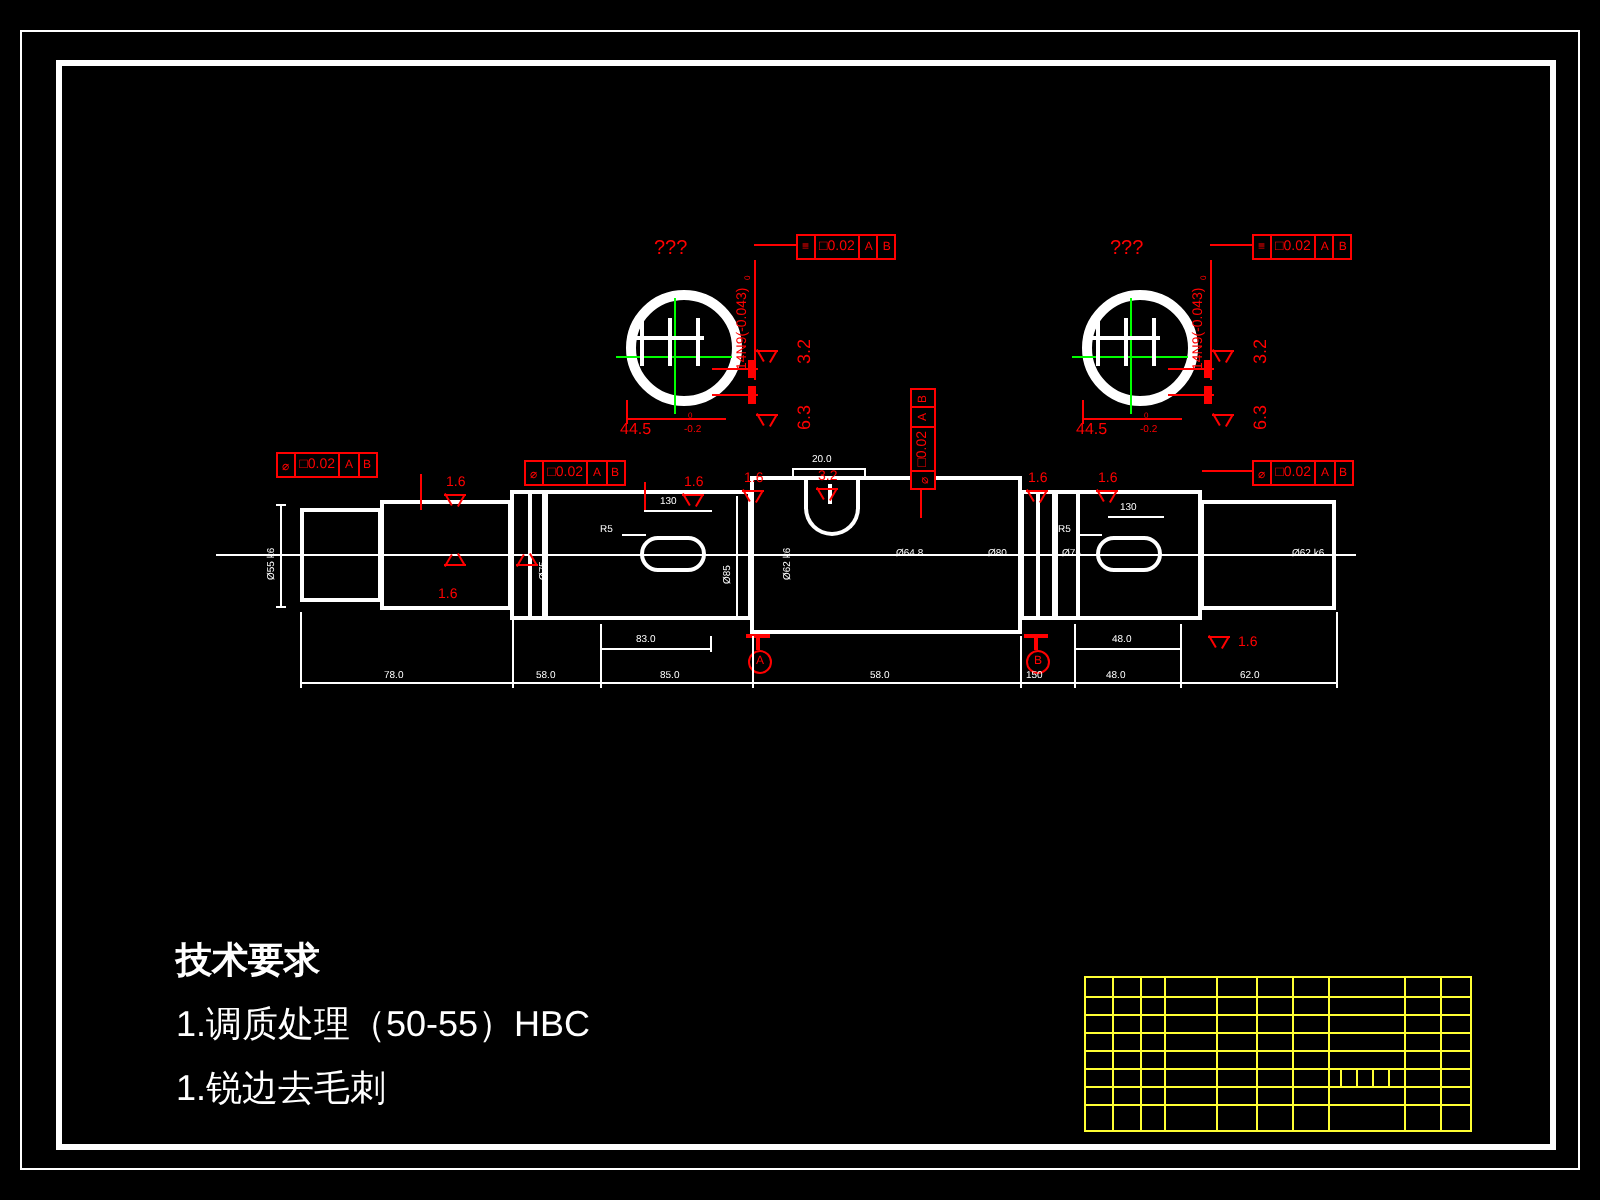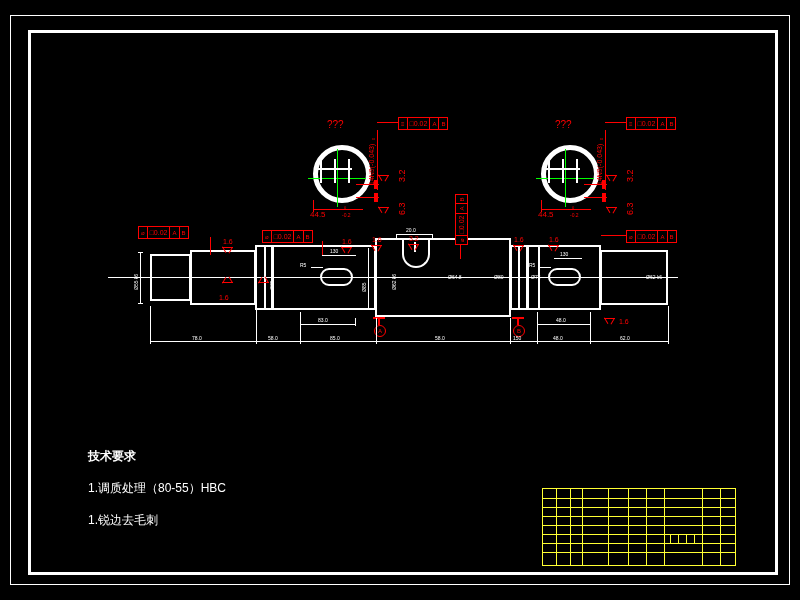--- a/index.html
+++ b/index.html
@@ -26,21 +26,21 @@
   
   .txt{position:absolute;white-space:nowrap;line-height:1;}
   .wtxt{color:#ffffff;}
   .rtxt{color:#ff0000;}
   .t4{font-size:4px;}
   .t5{font-size:5px;}
   .t7{font-size:7px;}
   .t8{font-size:8px;text-align:right;}
   .t9{font-size:9px;}
   .t10{font-size:10px;}
-  .t13{font-size:12px;}
+  .t13{font-size:18px;margin-top:21px;}
   .vert{transform-origin:0 0;transform:rotate(-90deg);}
 
   
   .fcf{position:absolute;display:flex;border:1px solid #ff0000;
        background:#000;height:11px;align-items:stretch;}
   .fcf>div{display:flex;align-items:center;justify-content:center;
            border-right:1px solid #ff0000;color:#ff0000;font-size:6px;
            padding:0 2px;white-space:nowrap;}
   .fcf>div:last-child{border-right:none;}
   .fcf .sq{font-size:7px;}
@@ -353,21 +353,21 @@
 
   <div class="txt wtxt t5" style="left:192px;top:336px;">78.0</div>
   <div class="txt wtxt t5" style="left:268px;top:336px;">58.0</div>
   <div class="txt wtxt t5" style="left:330px;top:336px;">85.0</div>
   <div class="txt wtxt t5" style="left:435px;top:336px;">58.0</div>
   <div class="txt wtxt t5" style="left:513px;top:336px;">150</div>
   <div class="txt wtxt t5" style="left:553px;top:336px;">48.0</div>
   <div class="txt wtxt t5" style="left:620px;top:336px;">62.0</div>
 
   <div class="txt wtxt t13" style="left:88px;top:450px;font-weight:bold;">技术要求</div>
-  <div class="txt wtxt t13" style="left:88px;top:482px;">1.调质处理（80-55）HBC</div>
+  <div class="txt wtxt t13" style="left:88px;top:482px;">1.调质处理（50-55）HBC</div>
   <div class="txt wtxt t13" style="left:88px;top:514px;">1.锐边去毛刺</div>
 
   <div id="title-block" style="position:absolute;left:542px;top:488px;width:194px;height:78px;">
       <div style="position: absolute; background: rgb(255, 255, 51); left: 0px; top: 0px; width: 194px; height: 1px;"></div>
       <div style="position: absolute; background: rgb(255, 255, 51); left: 0px; top: 77px; width: 194px; height: 1px;"></div>
       <div style="position: absolute; background: rgb(255, 255, 51); left: 0px; top: 0px; width: 1px; height: 78px;"></div>
       <div style="position: absolute; background: rgb(255, 255, 51); left: 193px; top: 0px; width: 1px; height: 78px;"></div>
       <div style="position: absolute; background: rgb(255, 255, 51); left: 0px; top: 10px; width: 194px; height: 1px;"></div>
       <div style="position: absolute; background: rgb(255, 255, 51); left: 0px; top: 19px; width: 194px; height: 1px;"></div>
       <div style="position: absolute; background: rgb(255, 255, 51); left: 0px; top: 28px; width: 194px; height: 1px;"></div>

